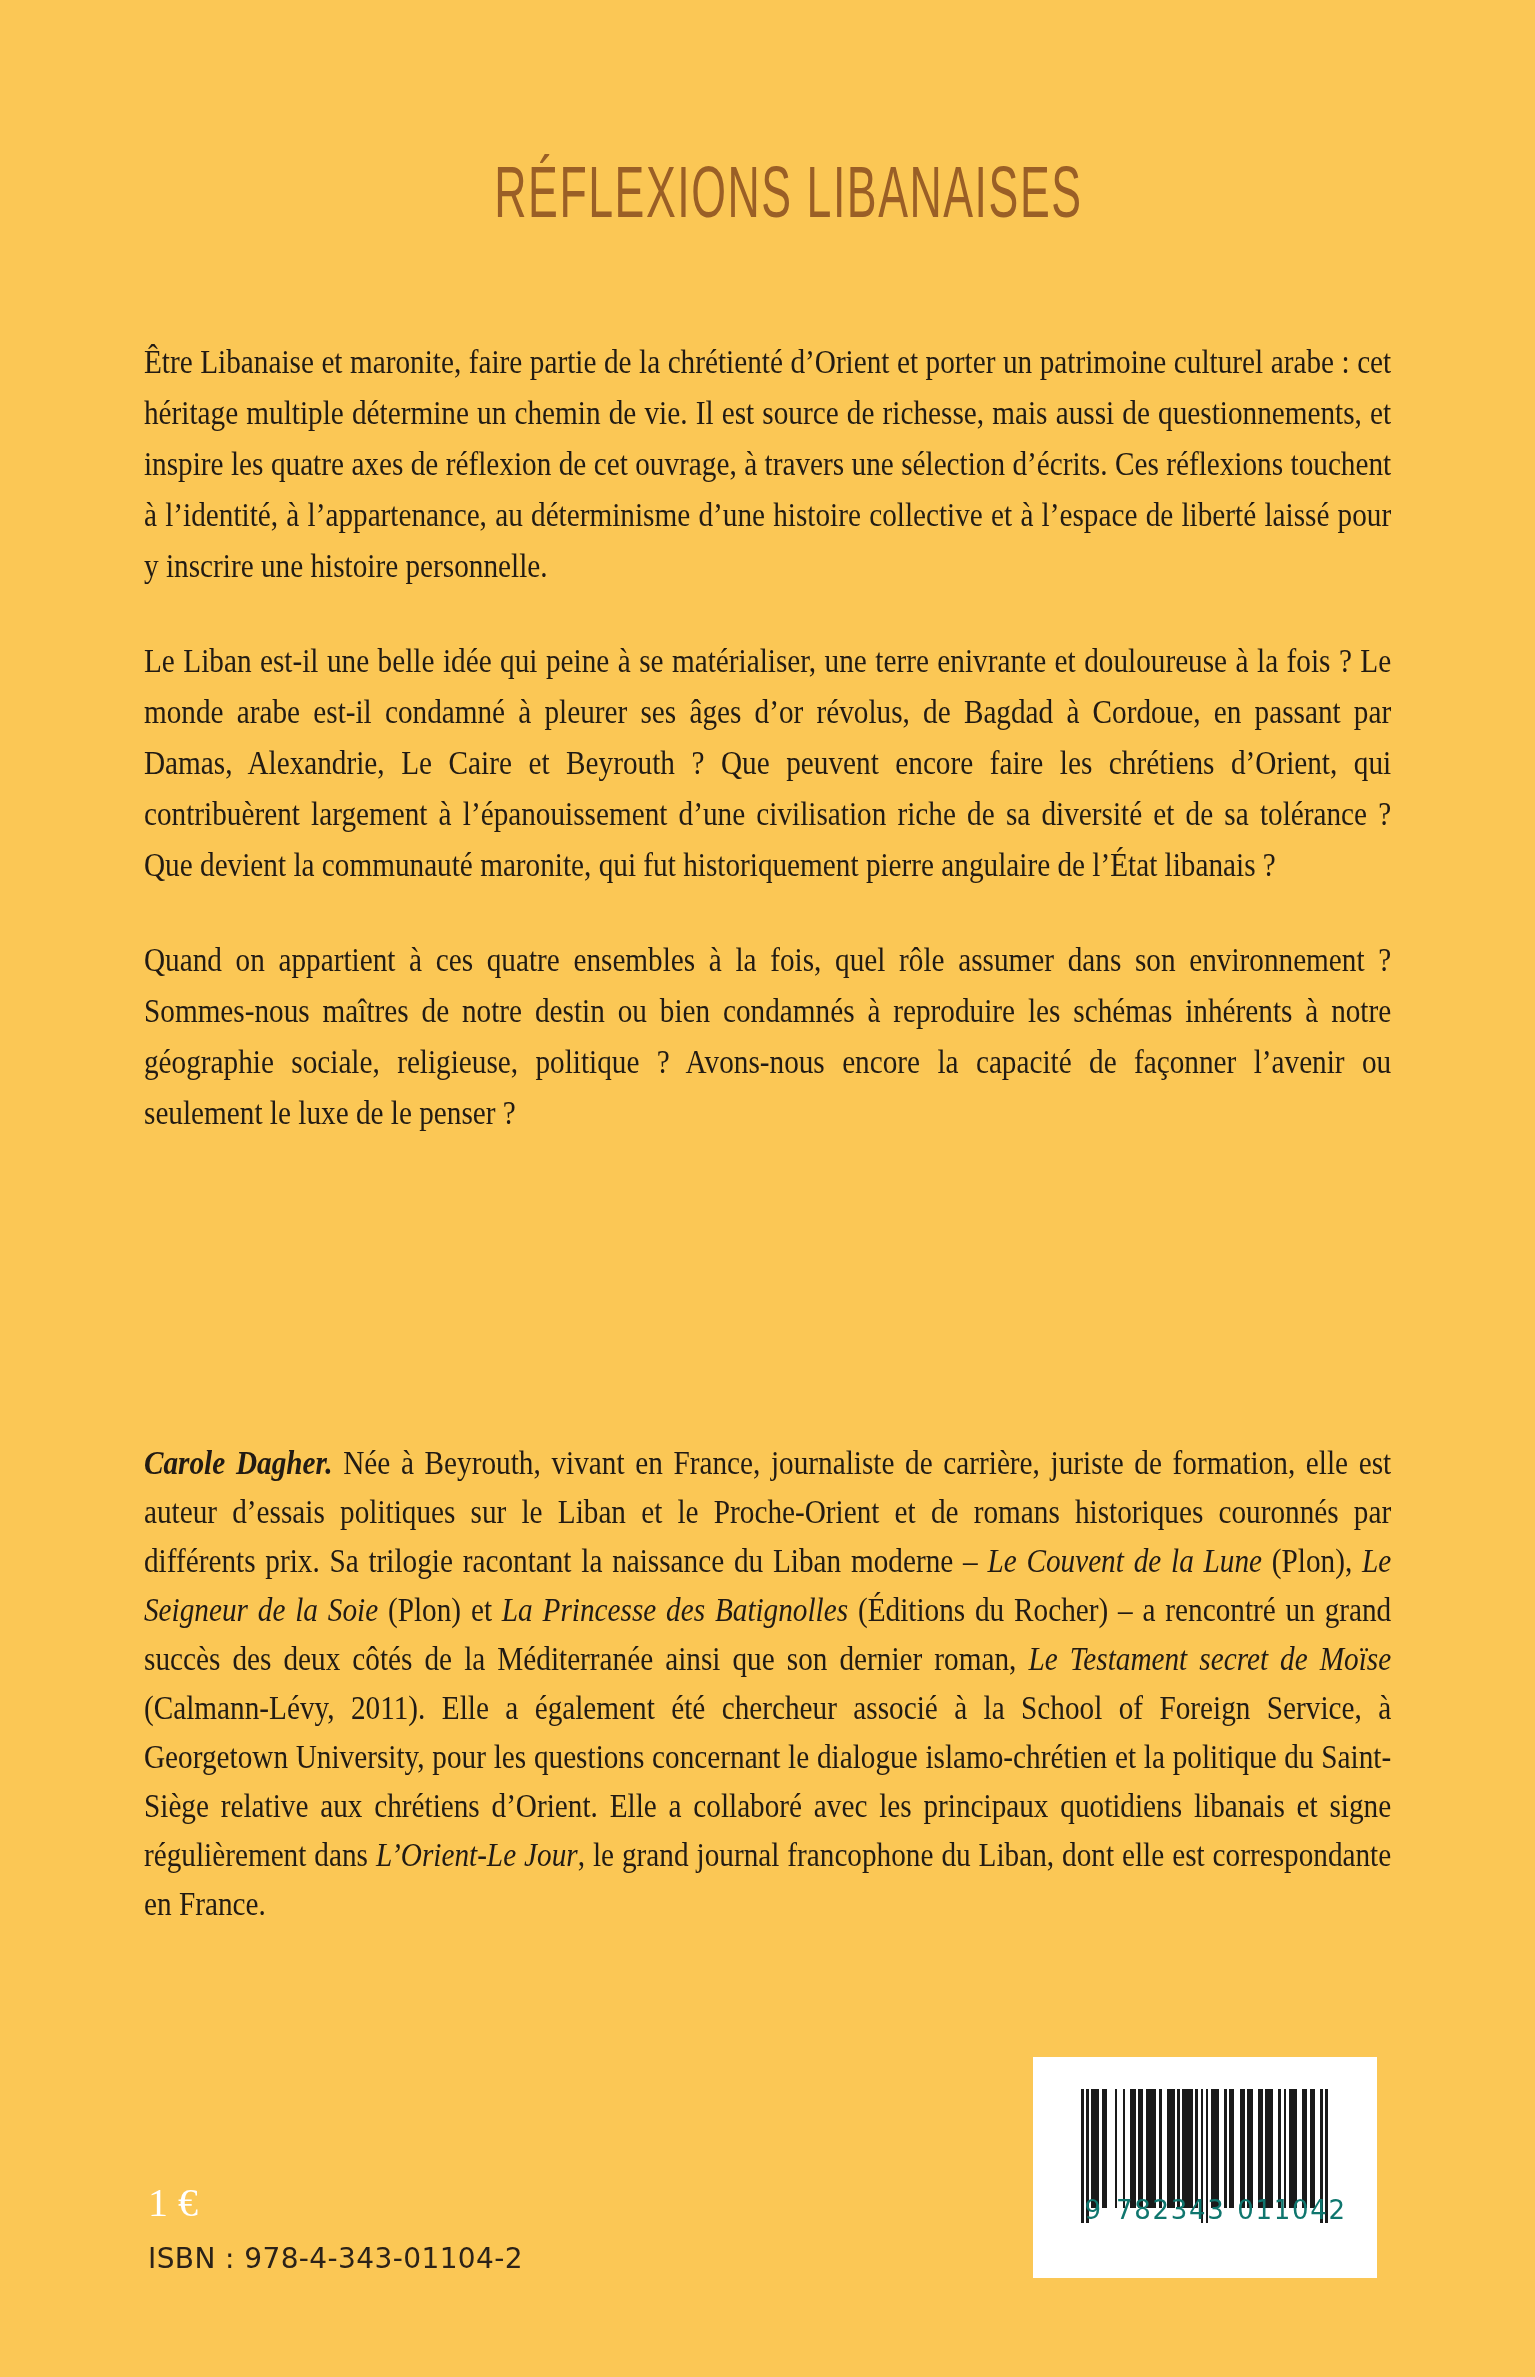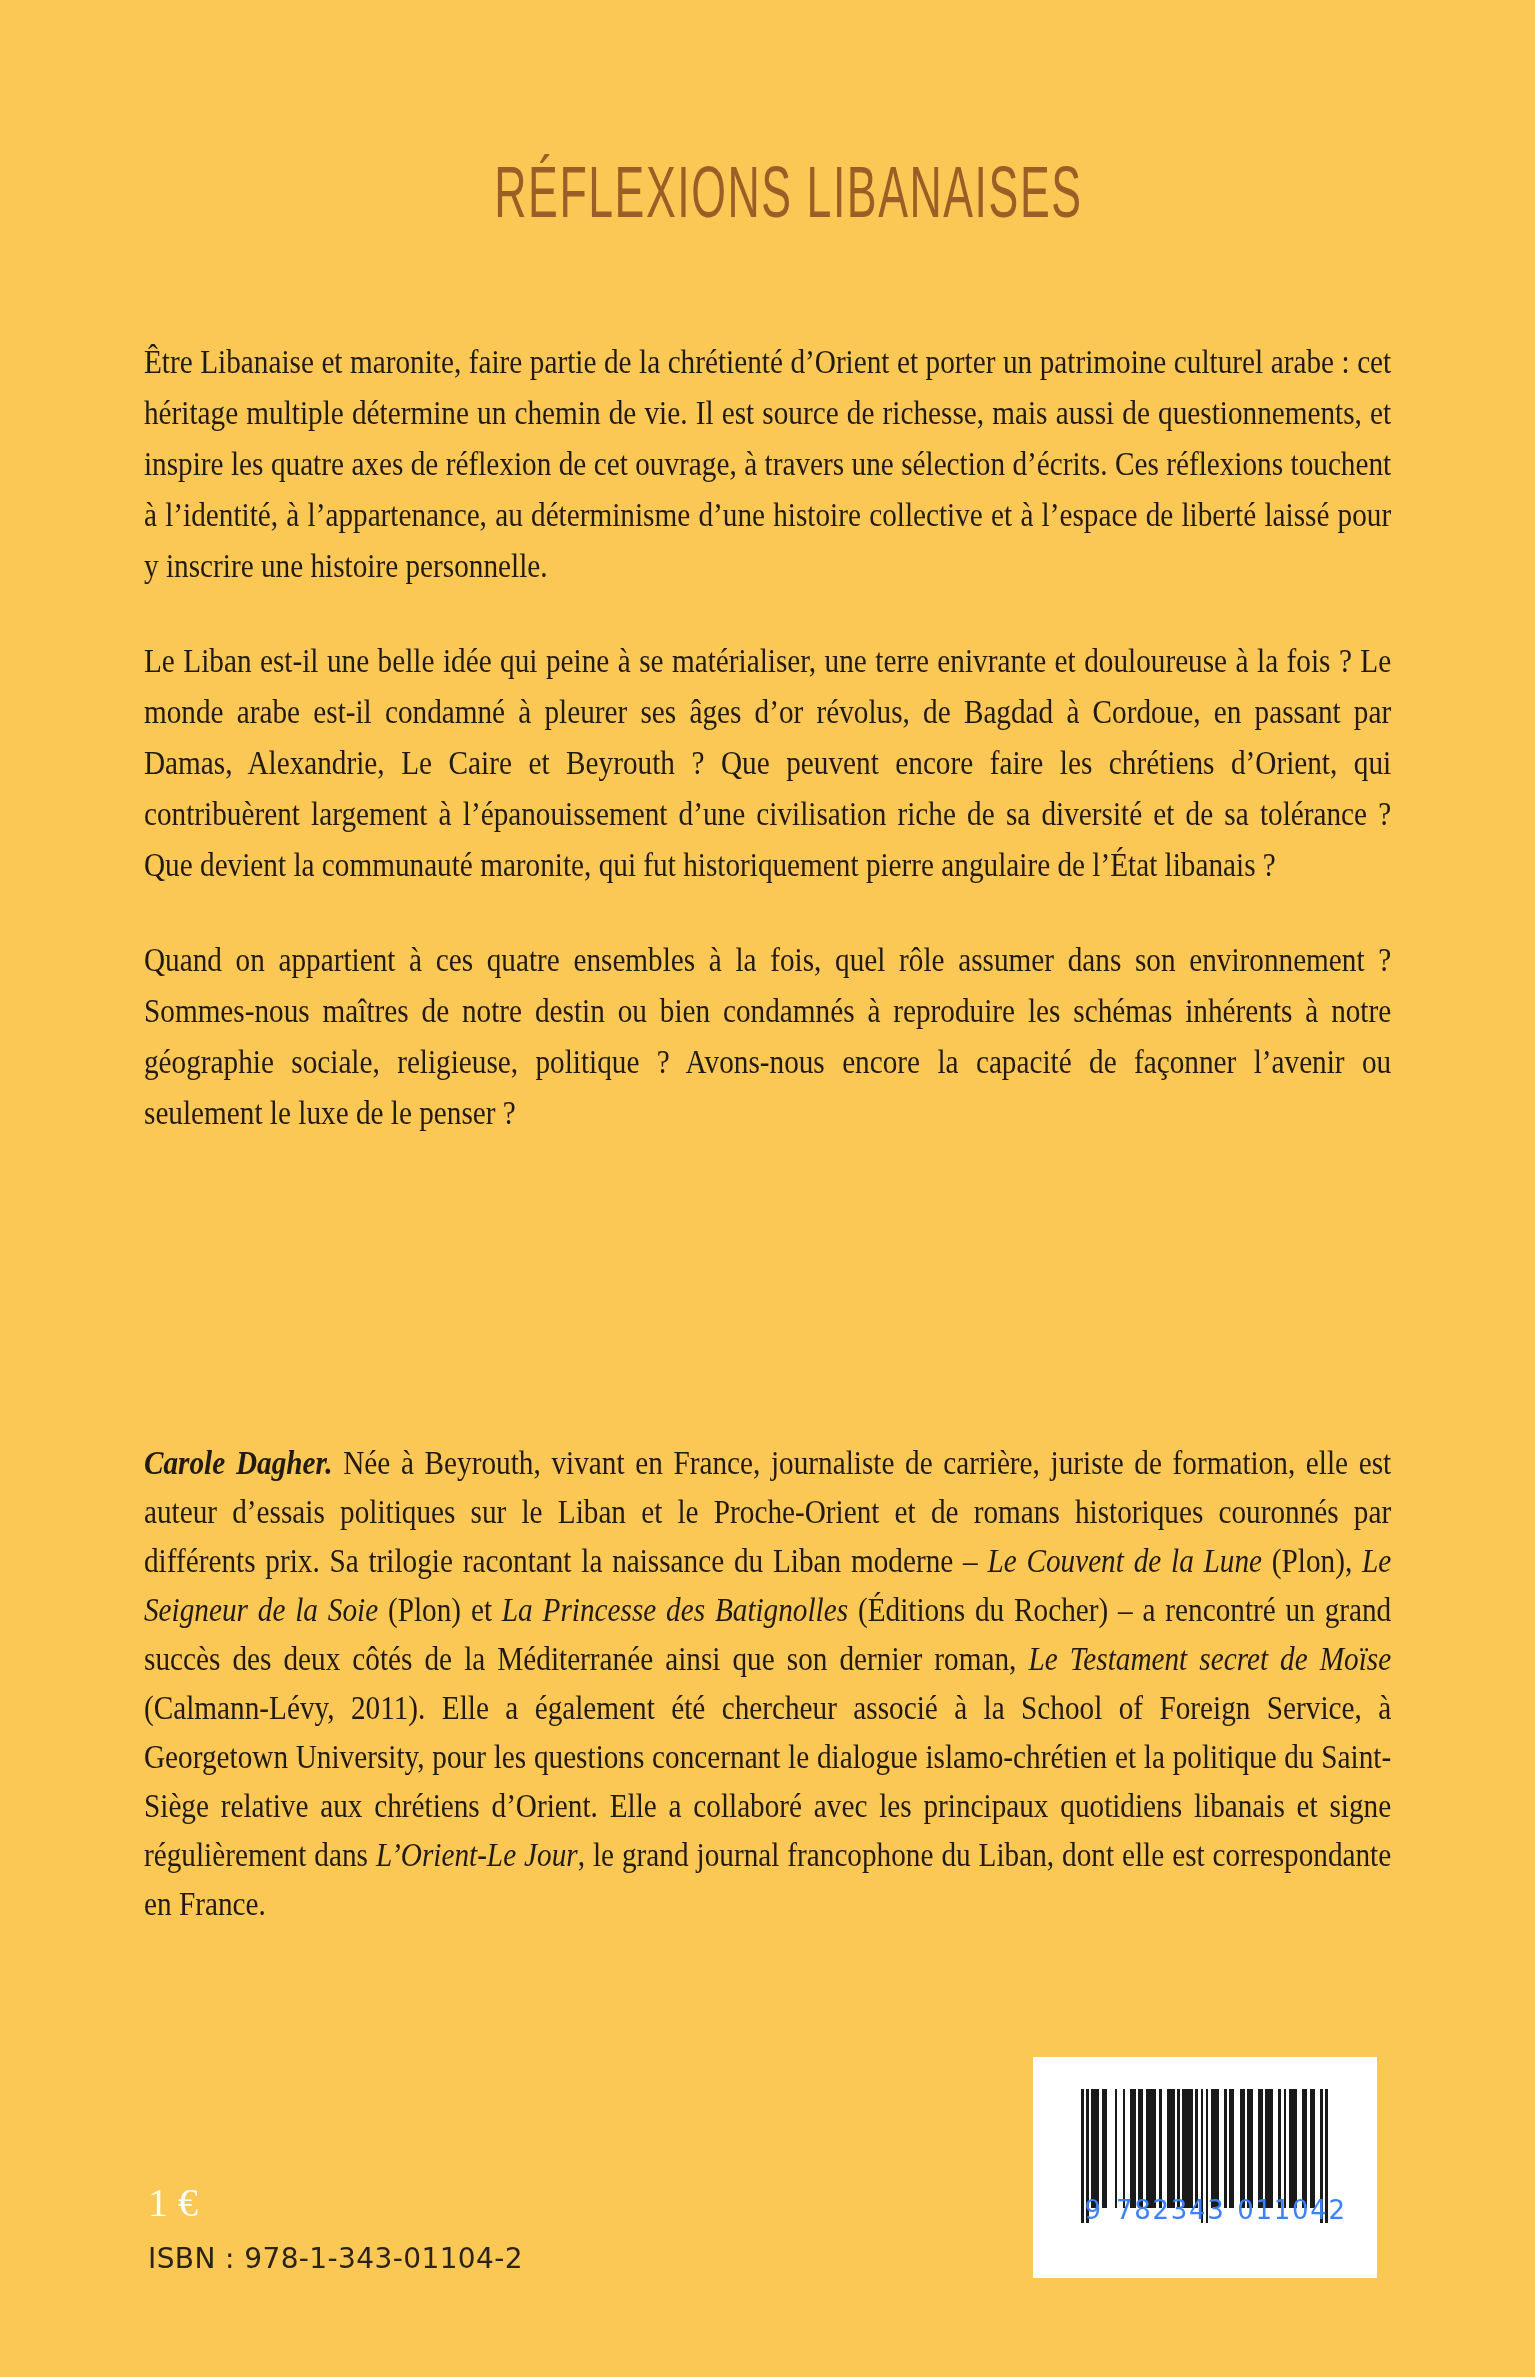--- a/index.html
+++ b/index.html
@@ -117,21 +117,21 @@
   }
   .bar {
     background: #1a1a1a;
     height: 119px;
   }
   .bar.guard { height: 134px; }
   .sp { background: transparent; height: 119px; }
   .barcode-digits {
     font-family: "DejaVu Sans", sans-serif;
     font-size: 26px;
-    color: #3b82f6;
+    color: #0f766e;
     letter-spacing: 1.7px;
     margin-top: -13.4px;
     padding-left: 3.4px;
     white-space: nowrap;
   }
   .bc-d-lead { margin-right: 13.4px; }
   .bc-d-mid { margin-right: 11.7px; margin-left: 11.7px; }
 
   
   .price {
@@ -235,16 +235,16 @@
           <div class="bar guard" style="width: 2.6px;"></div>
           <div class="sp" style="width: 2.6px;"></div>
           <div class="bar guard" style="width: 2.6px;"></div>
         </div>
       <div class="barcode-digits"><span class="bc-d-lead">9</span><span>782343</span><span class="bc-d-mid">011042</span></div>
     </div>
   </div>
 
   <div class="price">1 €</div>
 
-  <div class="isbn">ISBN : 978-1-343-01104-2</div>
+  <div class="isbn">ISBN : 978-4-343-01104-2</div>
 
 </div>
 
 
 </body></html>

